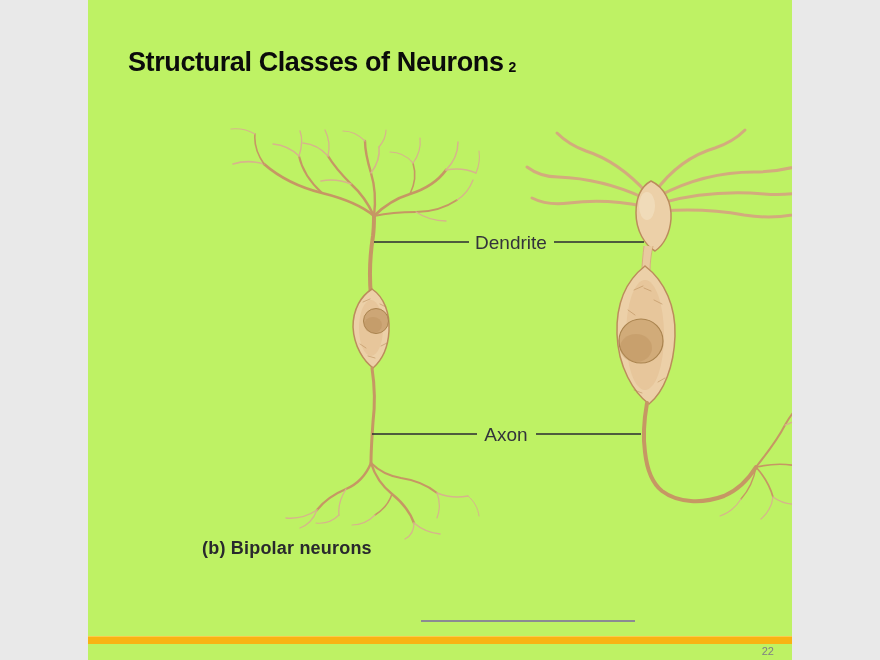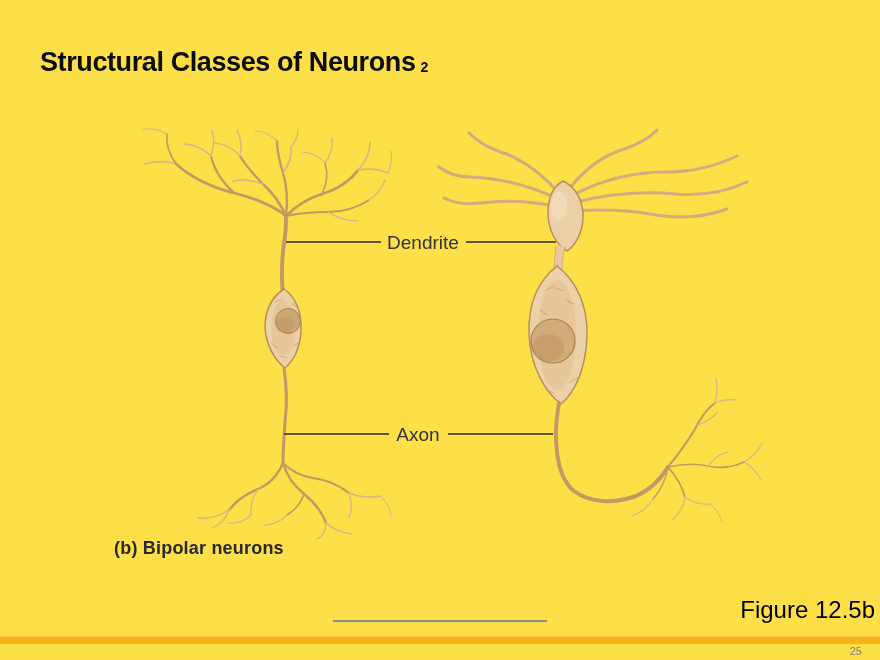--- a/index.html
+++ b/index.html
@@ -1,18 +1,18 @@
 <!DOCTYPE html>
 <html><head>
 <meta charset="utf-8">
 <style>
   html,body{margin:0;padding:0;background:#e9e9e9;}
   .slide{
-    position:relative;width:880px;height:660px;margin:0 auto;
-    background:#fde047;overflow:hidden;
+    position:relative;width:704px;height:660px;margin:0 auto;
+    background:#bef264;overflow:hidden;
     font-family:"Liberation Sans",sans-serif;
   }
   .slide-title{
     position:absolute;left:40px;top:47px;
     font-size:27px;font-weight:bold;color:#0b0b0b;letter-spacing:-0.4px;
     white-space:nowrap;
   }
   .slide-title .suffix{
     font-size:14px;font-weight:bold;margin-left:5px;
     position:relative;top:1px;
@@ -162,19 +162,18 @@
       <line class="leader" x1="284" y1="434" x2="389" y2="434"></line>
       <line class="leader" x1="448" y1="434" x2="553" y2="434"></line>
       <text class="lbl" x="418" y="441" text-anchor="middle">Axon</text>
     </g>
   </svg>
 
   <div class="fig-caption">(b) Bipolar neurons</div>
 
   <div class="blank-line"></div>
 
-  <div class="figure-ref">Figure 12.5b</div>
 
   <div class="accent-bar"></div>
 
-  <div class="page-number">25</div>
+  <div class="page-number">22</div>
 
 </div>
 
 </body></html>

